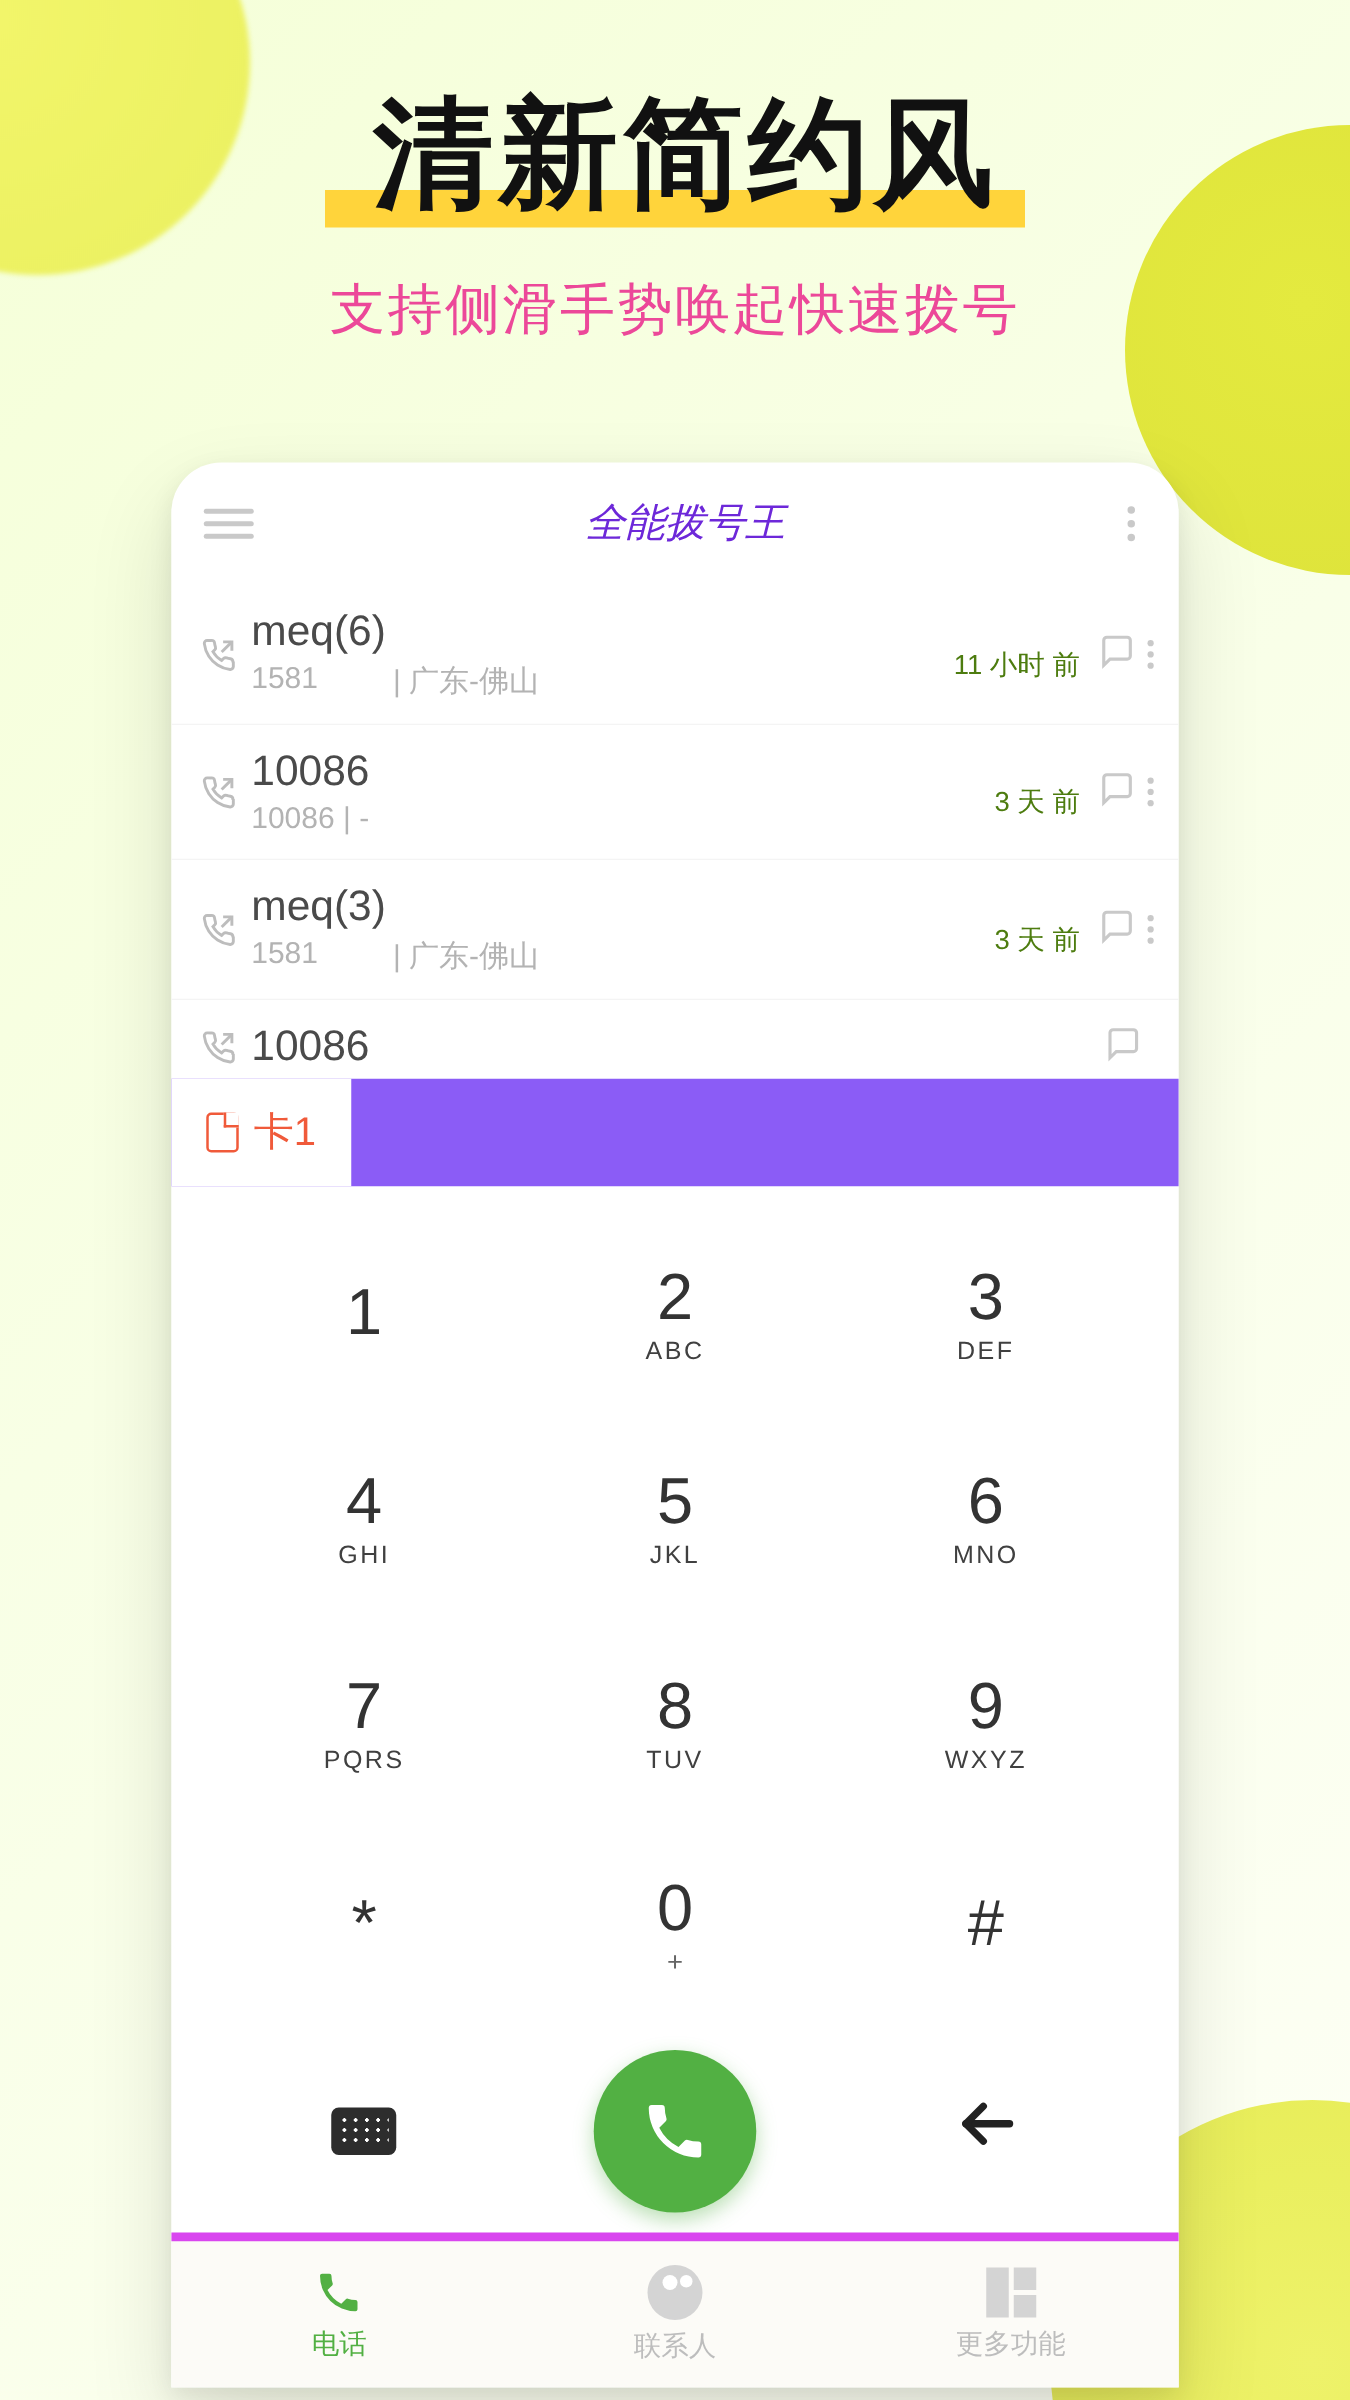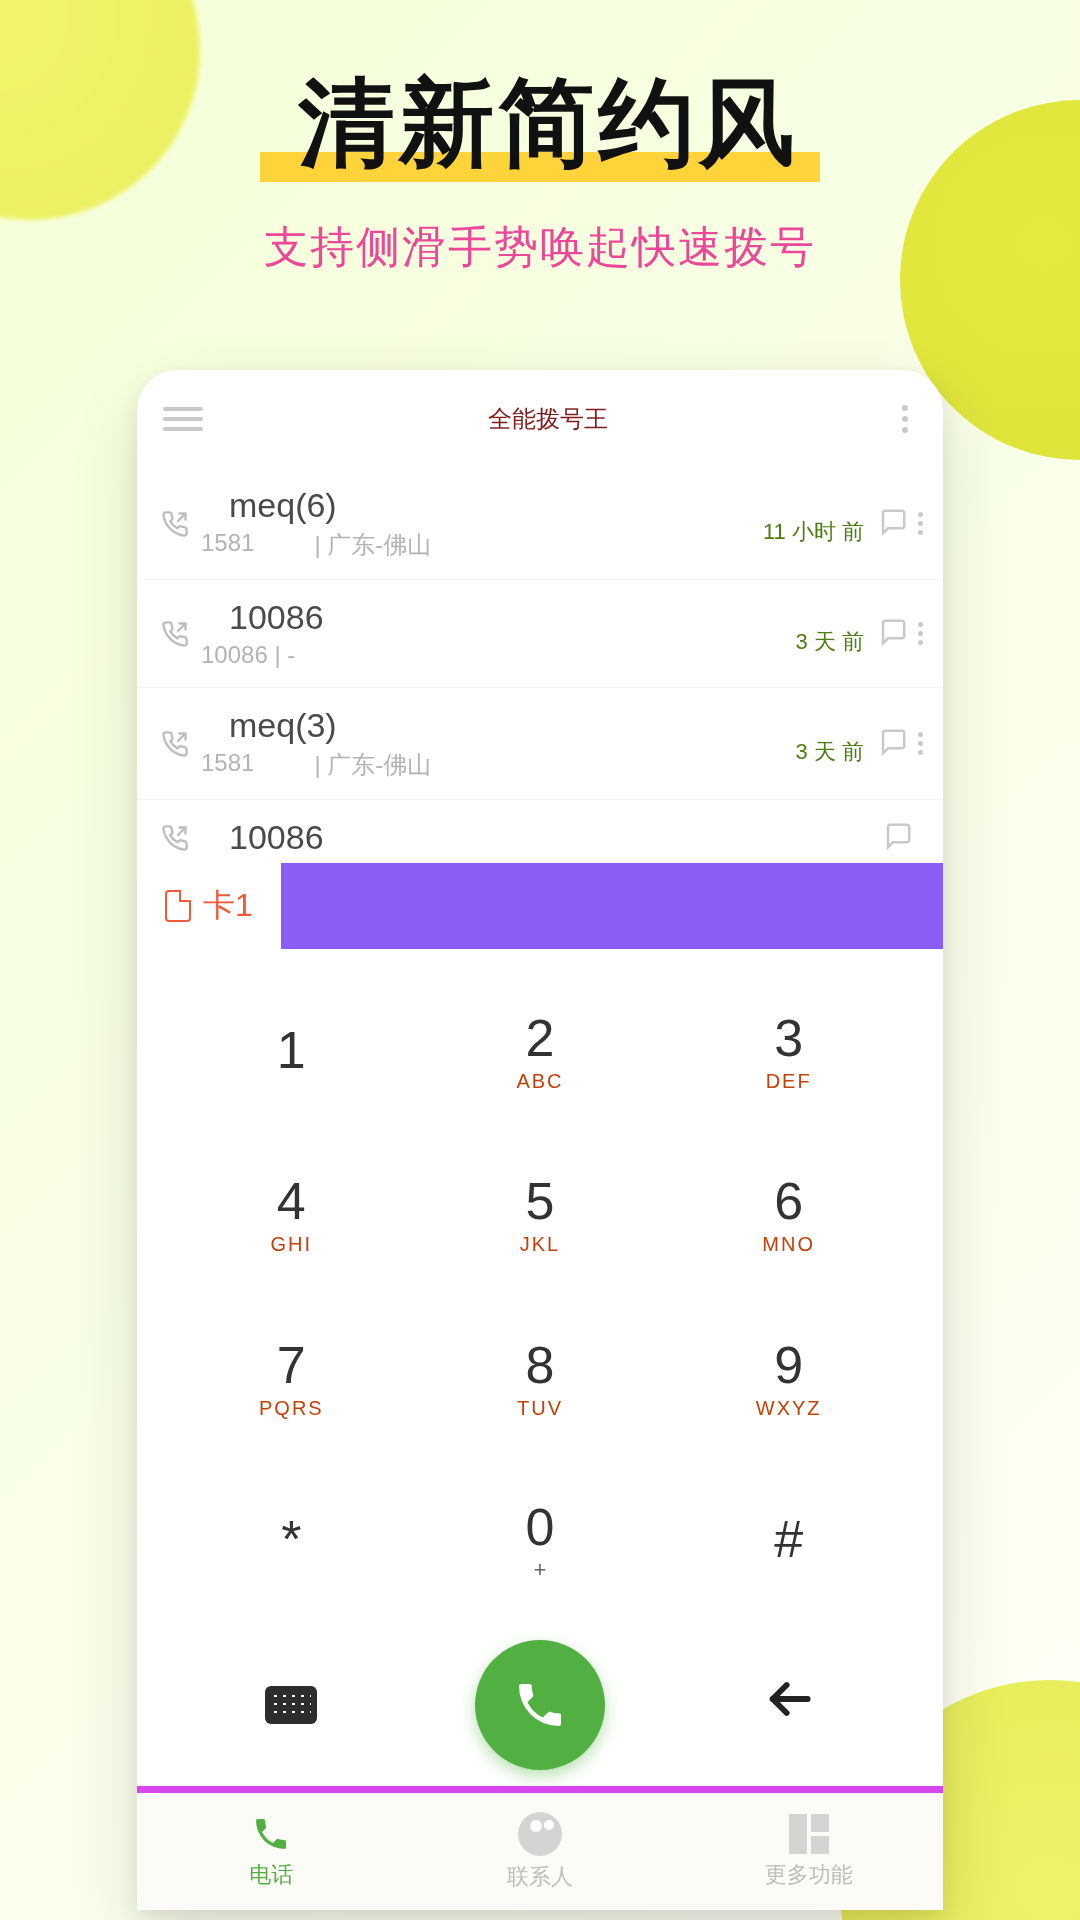--- a/index.html
+++ b/index.html
@@ -81,34 +81,34 @@
     flex-direction: column;
   }
   .appbar {
     height: 98px;
     display: flex;
     align-items: center;
     padding: 0 26px;
   }
   .hamburger { width: 40px; display:flex; flex-direction:column; gap:6px; }
   .hamburger span { height:4px; background:#c9c9c9; border-radius:2px; }
-  .appbar-title { flex:1; text-align:center; font-size:24px; color:#7f1d1d; }
+  .appbar-title { flex:1; text-align:center; font-size:32px; color:#6d28d9;font-style:italic; }
   .appbar-dots { width:24px; display:flex; flex-direction:column; align-items:center; gap:5px; }
   .appbar-dots span { width:6px; height:6px; background:#c9c9c9; border-radius:50%; }
 
   .calls { flex: 0 0 auto; }
   .call-row {
     display:flex; align-items:center;
     padding: 18px 20px 18px 18px;
     border-bottom: 1px solid #f4f4f4;
   }
   .call-row.last { border-bottom:none; }
   .call-icon { width:40px; color:#bdbdbd; display:flex; align-items:center; justify-content:center; }
   .call-main { flex:1; margin-left: 6px; }
-  .call-name { font-size:34px; color:#4a4a4a;margin-left:28px; }
+  .call-name { font-size:34px; color:#4a4a4a; }
   .call-sub { font-size:24px; color:#b3b3b3; margin-top:4px; display:flex; gap:60px; }
   .call-time { font-size:22px; color:#4d7c0f; margin-right:14px; white-space:nowrap;margin-top:16px; }
   .call-msg { color:#c9c9c9; margin-right:10px; }
   .call-dots { display:flex; flex-direction:column; gap:4px; }
   .call-dots span { width:5px; height:5px; background:#c9c9c9; border-radius:50%; }
 
   .sim-bar {
     display:flex;
     background:#8b5cf6;
     height:86px;
@@ -131,21 +131,21 @@
     display:grid;
     grid-template-columns: repeat(3,1fr);
     grid-template-rows: repeat(4,1fr);
     padding: 20px 30px 0 30px;
   }
   .key {
     display:flex; flex-direction:column; align-items:center; justify-content:center;
     color:#333;
   }
   .key-num { font-size:52px; font-weight:400; color:#333; }
-  .key-let { font-size:20px; color:#c2410c; letter-spacing:2px; margin-top:2px; }
+  .key-let { font-size:20px; color:#404040; letter-spacing:2px; margin-top:2px; }
   .key-sub0 { font-size:22px; color:#666; }
 
   .action-row {
     display:grid;
     grid-template-columns: repeat(3,1fr);
     align-items:center;
     justify-items:center;
     padding: 18px 30px 16px 30px;
   }
   .kbd-icon { width:52px; height:38px; background:#2d2d2d; border-radius:6px; position:relative; }

